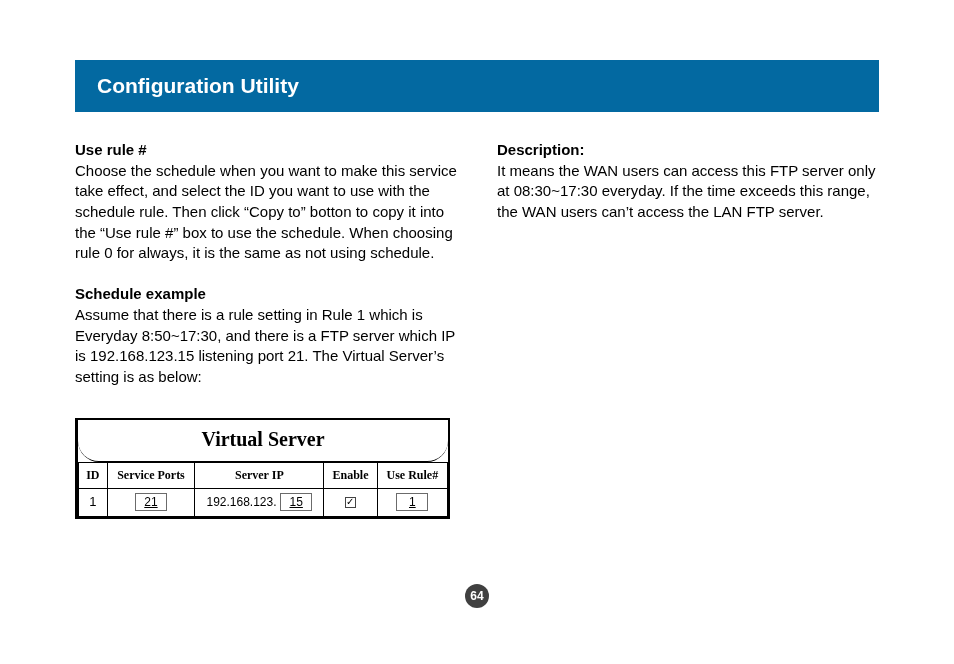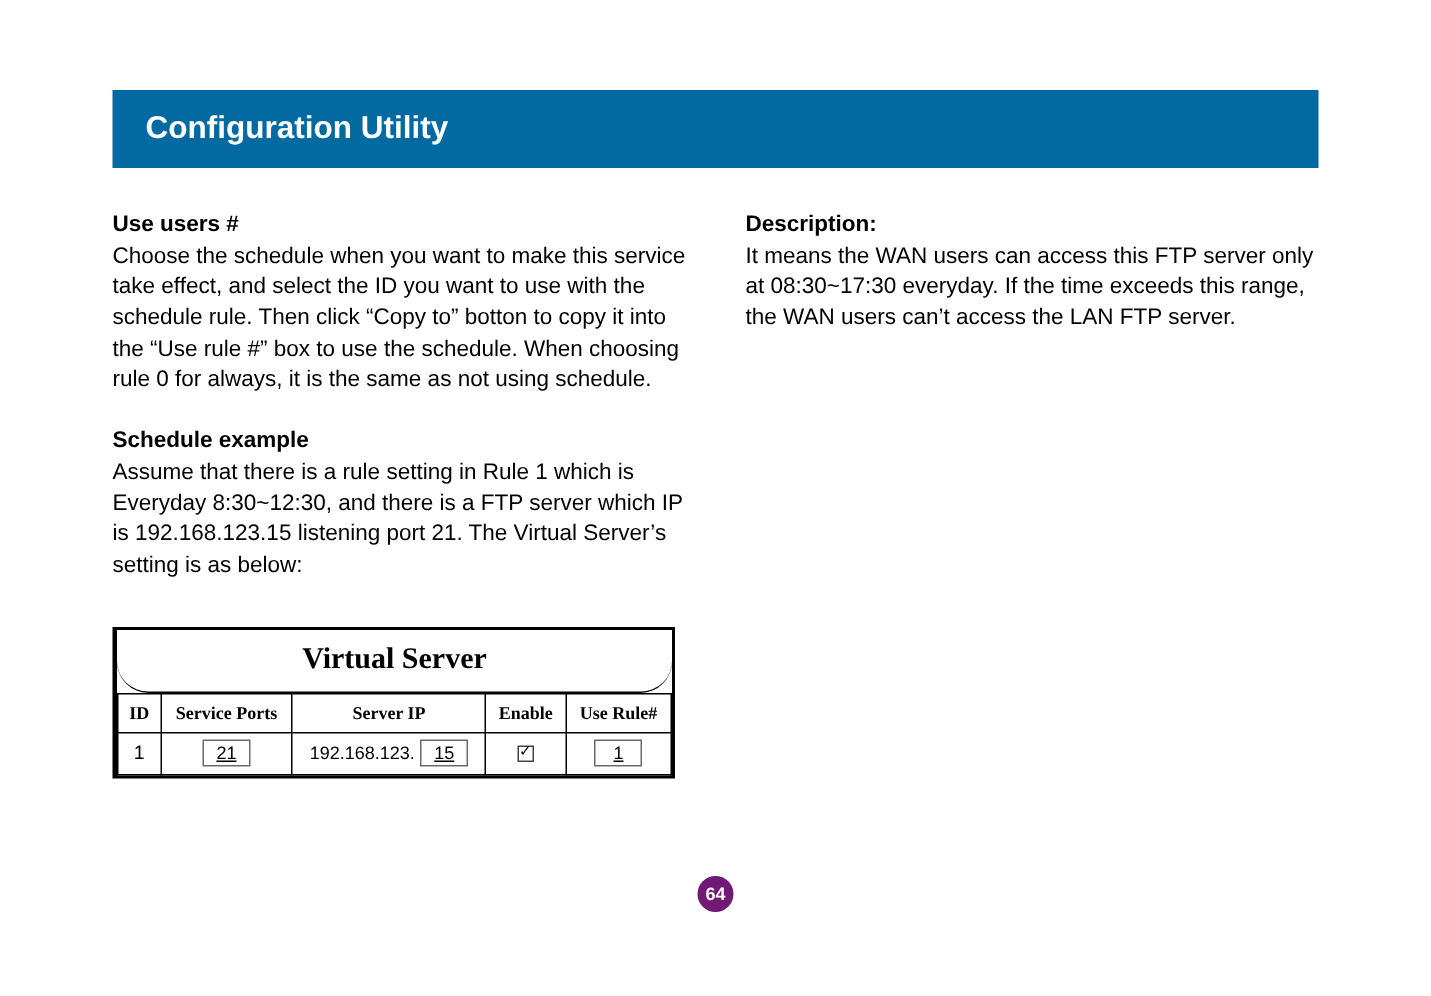--- a/index.html
+++ b/index.html
@@ -120,21 +120,21 @@
     color: #000;
   }
   .page-num {
     position: absolute;
     left: 50%;
     transform: translateX(-50%);
     bottom: 56px;
     width: 24px;
     height: 24px;
     border-radius: 50%;
-    background: #701a75;
+    background: #404040;
     color: #fff;
     font-size: 12px;
     font-weight: bold;
     display: flex;
     align-items: center;
     justify-content: center;
   }
 </style>
 </head>
 <body>
@@ -142,26 +142,26 @@
 <div class="page">
 
   <div class="title-bar">
     <span class="title-bar-text">Configuration Utility</span>
   </div>
 
   <div class="columns">
 
     <div class="col">
       <div class="para">
-        <span class="section-heading">Use users #</span><br>
+        <span class="section-heading">Use rule #</span><br>
         <span>Choose the schedule when you want to make this service take effect, and select the ID you want to use with the schedule rule. Then click “Copy to” botton to copy it into the “Use rule #” box to use the schedule. When choosing rule 0 for always, it is the same as not using schedule.</span>
       </div>
       <div class="para">
         <span class="section-heading">Schedule example</span><br>
-        <span>Assume that there is a rule setting in Rule 1 which is Everyday 8:30~12:30, and there is a FTP server which IP is 192.168.123.15 listening port 21. The Virtual Server’s setting is as below:</span>
+        <span>Assume that there is a rule setting in Rule 1 which is Everyday 8:50~17:30, and there is a FTP server which IP is 192.168.123.15 listening port 21. The Virtual Server’s setting is as below:</span>
       </div>
 
       <div class="table-wrap">
         <div class="vs-outer">
           <div class="vs-title">Virtual Server</div>
           <table class="vs">
             <tbody>
                 <tr>
               <th>ID</th>
               <th>Service Ports</th>

